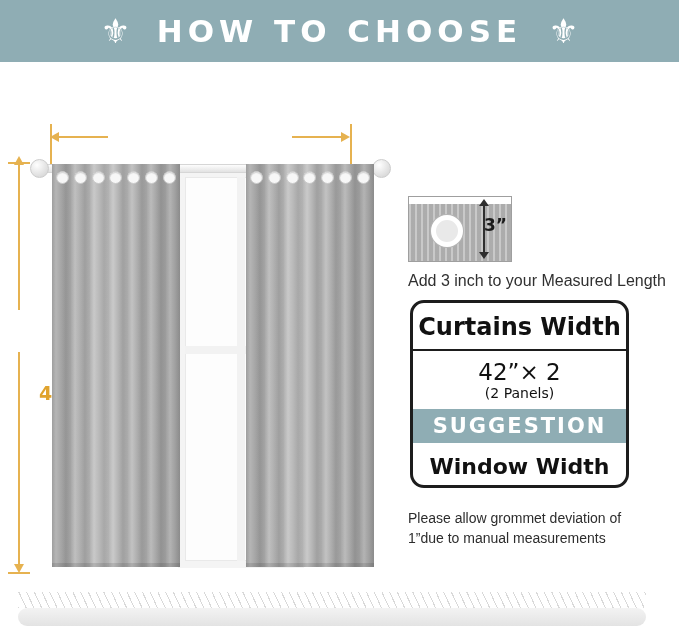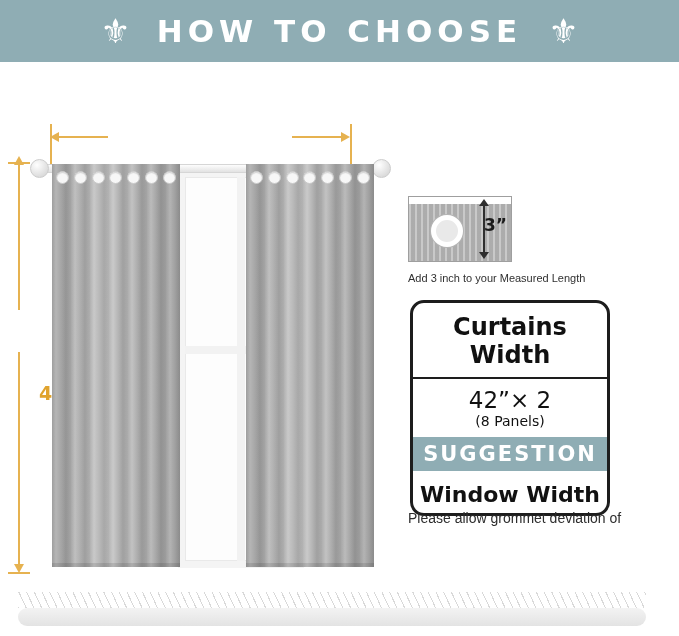--- a/index.html
+++ b/index.html
@@ -228,29 +228,29 @@
   .grommet-text {
     font-size: 13.5px;
     color: #303030;
     line-height: 1.32;
     padding-top: 1px;
   }
 
   .add-note {
     position: absolute;
     left: 408px; top: 272px;
-    font-size: 11px;
+    font-size: 16px;
     color: #303030;
   }
 
   
   .sugg-box {
     position: absolute;
     left: 410px; top: 300px;
-    width: 200px;
+    width: 219px;
     border: 3px solid #1d1d1d;
     border-radius: 14px;
     background: #ffffff;
     overflow: hidden;
   }
   .sugg-row {
     text-align: center;
     color: #111111;
     font-family: "DejaVu Sans", sans-serif;
   }
@@ -368,20 +368,21 @@
     <div class="vbar"></div>
     <div class="inch3">3”</div>
   </div>
 </div>
 
 <div class="add-note">Add 3 inch to your Measured Length</div>
 
 <div class="sugg-box">
   <div class="sugg-row sugg-title">Curtains Width</div>
   <div class="sugg-row sugg-value">42”× 2</div>
-  <div class="sugg-row sugg-sub">(8 Panels)</div>
+  <div class="sugg-row sugg-sub">(2 Panels)</div>
   <div class="sugg-row sugg-band">SUGGESTION</div>
   <div class="sugg-row sugg-label2">Window Width</div>
 </div>
 
 <div class="disclaimer">
   <div>Please allow grommet deviation of</div>
+  <div>1”due to manual measurements</div>
 </div>
 
 </body></html>

